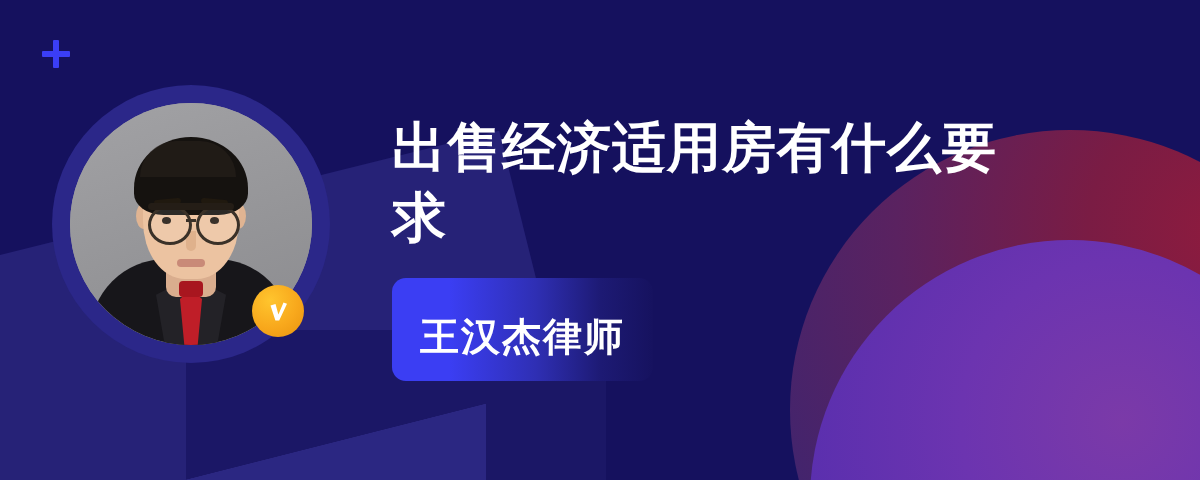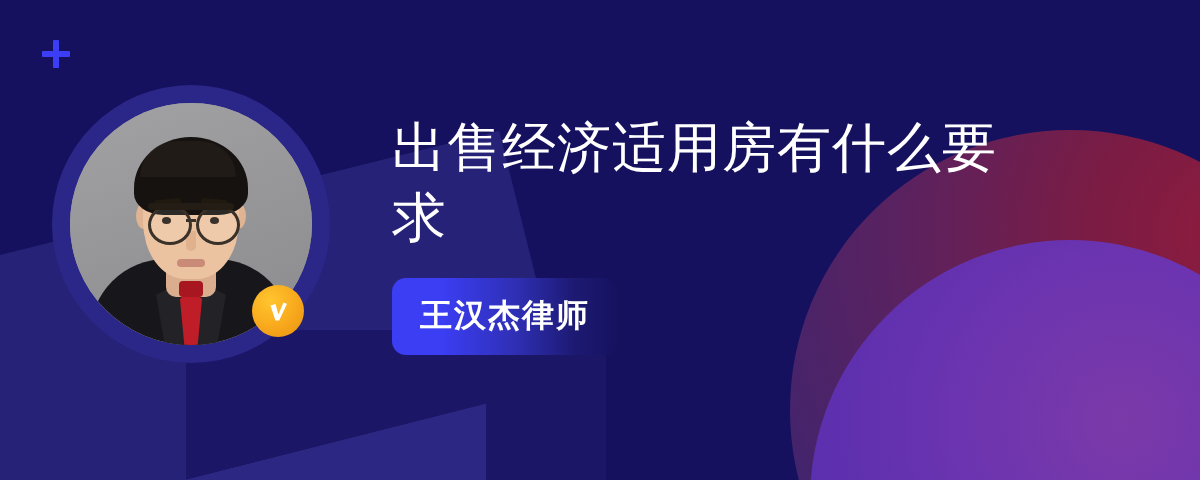--- a/index.html
+++ b/index.html
@@ -189,31 +189,31 @@
     position: absolute;
     left: 392px;
     top: 112px;
     width: 640px;
   }
   .headline {
     margin: 0;
     color: #ffffff;
     font-size: 54px;
     line-height: 70px;
-    font-weight: normal;
+    font-weight: bold;
     letter-spacing: 1px;
     max-width: 640px;
   }
   .name-chip {
     margin-top: 26px;
     display: inline-block;
-    padding: 16px 28px 17px 28px;
+    padding: 32px 28px 17px 28px;
     border-radius: 14px;
     color: #ffffff;
-    font-size: 32px;
+    font-size: 39px;
     font-weight: bold;
     letter-spacing: 2px;
     background: linear-gradient(to right, #3b3ef3 0%, #3b3ef3 22%, #2f2fb4 55%, #1d1a74 80%, #16125f 100%);
   }
 </style>
 </head>
 <body>
 
 <div id="banner">
 

